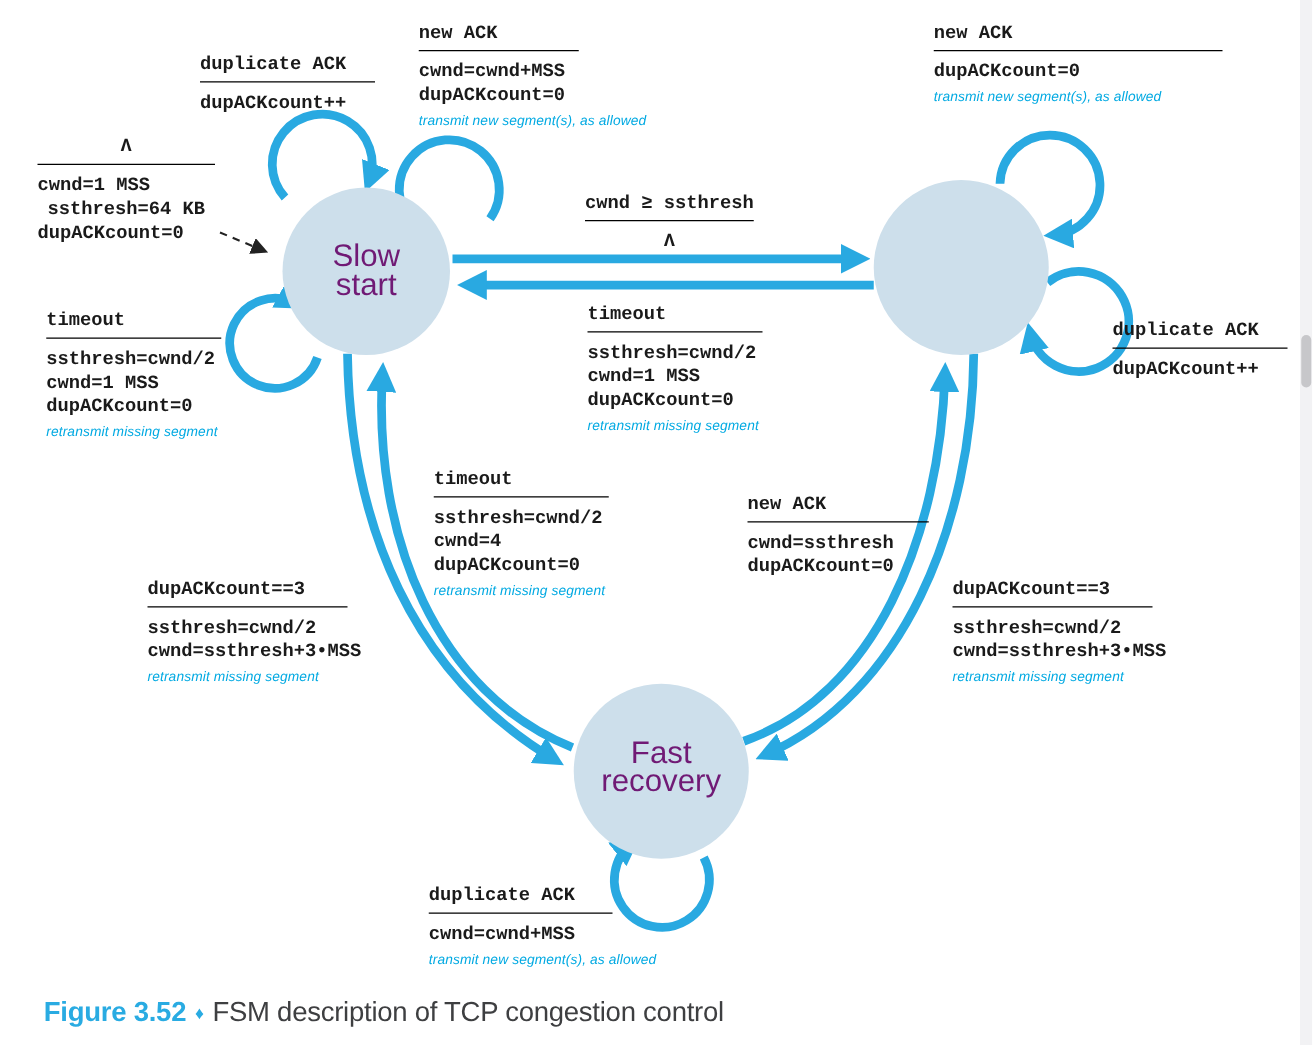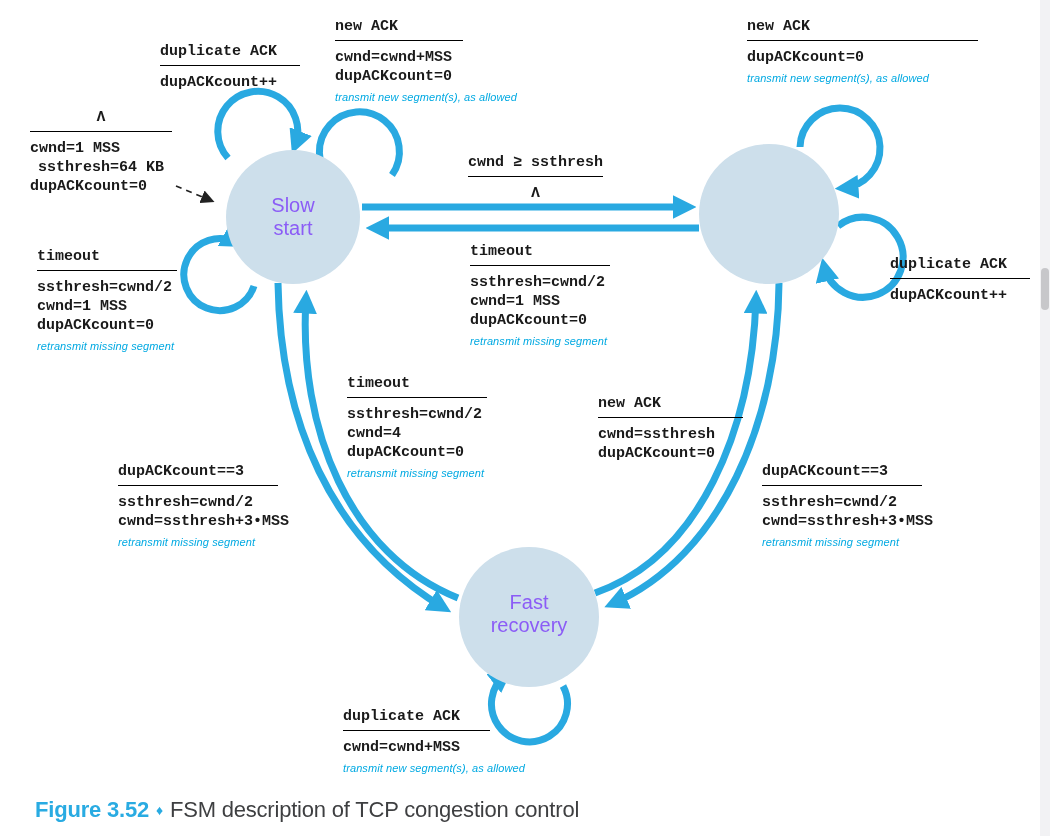--- a/index.html
+++ b/index.html
@@ -6,21 +6,21 @@
   .stage{position:relative;width:1050px;height:836px;background:#fff;overflow:hidden;
          font-family:"Liberation Sans",sans-serif;}
   svg{position:absolute;left:0;top:0;}
   .edge{stroke:var(--arrow);stroke-width:7;fill:none;}
   .edge-init{stroke:#222;stroke-width:1.7;fill:none;stroke-dasharray:6 5;}
   .state-circle{fill:var(--statefill);}
   .m-blue{fill:var(--arrow);}
   .m-black{fill:#222;}
 
   .state-label{position:absolute;transform:translate(-50%,-50%);text-align:center;
-    font-size:20px;color:#8b5cf6;line-height:23px;white-space:nowrap;}
+    font-size:25px;color:#701a75;line-height:23px;white-space:nowrap;}
 
   .mono-block{position:absolute;font-family:"Liberation Mono","DejaVu Sans Mono",monospace;
     font-weight:bold;font-size:15px;color:#1a1a1a;line-height:19px;white-space:nowrap;}
   .evt{display:block;border-bottom:1.4px solid #000;padding-bottom:4px;margin-bottom:7px;}
   .center{text-align:center;}
   .act{display:block;}
   .it{display:block;font-family:"Liberation Sans",sans-serif;font-style:italic;font-weight:normal;
     font-size:11px;color:var(--action);line-height:21px;letter-spacing:.1px;margin-top:1px;}
 
   .caption{position:absolute;left:35px;top:797px;font-size:22px;color:#3e3f41;

